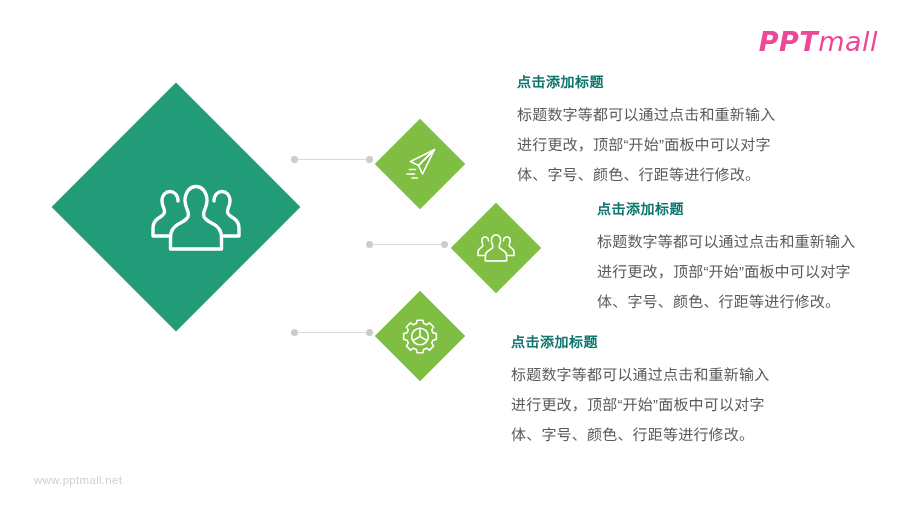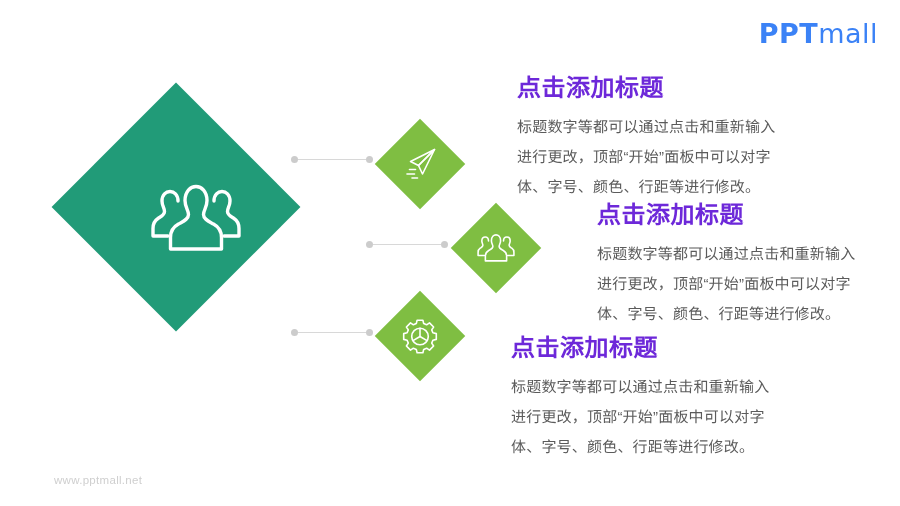--- a/index.html
+++ b/index.html
@@ -21,38 +21,39 @@
     position: relative;
     width: 900px;
     height: 506px;
     background: #ffffff;
     overflow: hidden;
   }
 
   
   .logo {
     position: absolute;
-    top: 20px;
+    top: 28px;
     right: 22px;
     font-size: 27px;
     line-height: 1;
     letter-spacing: 0.5px;
-    color: #3b82f6;
+    color: #ec4899;
     font-family: "DejaVu Sans", sans-serif;
     font-weight: 400;
     user-select: none;
     white-space: nowrap;
+    font-style: italic;
   }
   .logo .logo-ppt { font-weight: 600; }
   .logo .logo-mall { font-weight: 400; }
 
   
   .footer-url {
     position: absolute;
-    left: 54px;
+    left: 34px;
     bottom: 20px;
     font-size: 11.5px;
     color: #cfcfcf;
     letter-spacing: 0.3px;
     white-space: nowrap;
   }
 
   
   .big-diamond {
     position: absolute;
@@ -120,23 +121,23 @@
   
   .text-block {
     position: absolute;
     width: 300px;
   }
   .tb-1 { left: 517px; top: 74px; }
   .tb-2 { left: 597px; top: 201px; }
   .tb-3 { left: 511px; top: 334px; }
 
   .tb-title {
-    font-size: 24px;
+    font-size: 14px;
     font-weight: bold;
-    color: #6d28d9;
+    color: #0f766e;
     letter-spacing: 0.5px;
     margin-bottom: 9px;
     line-height: 1.2;
     white-space: nowrap;
   }
   .tb-body {
     font-size: 15px;
     color: #5b5b5b;
     line-height: 2.0;
     letter-spacing: 0.2px;

